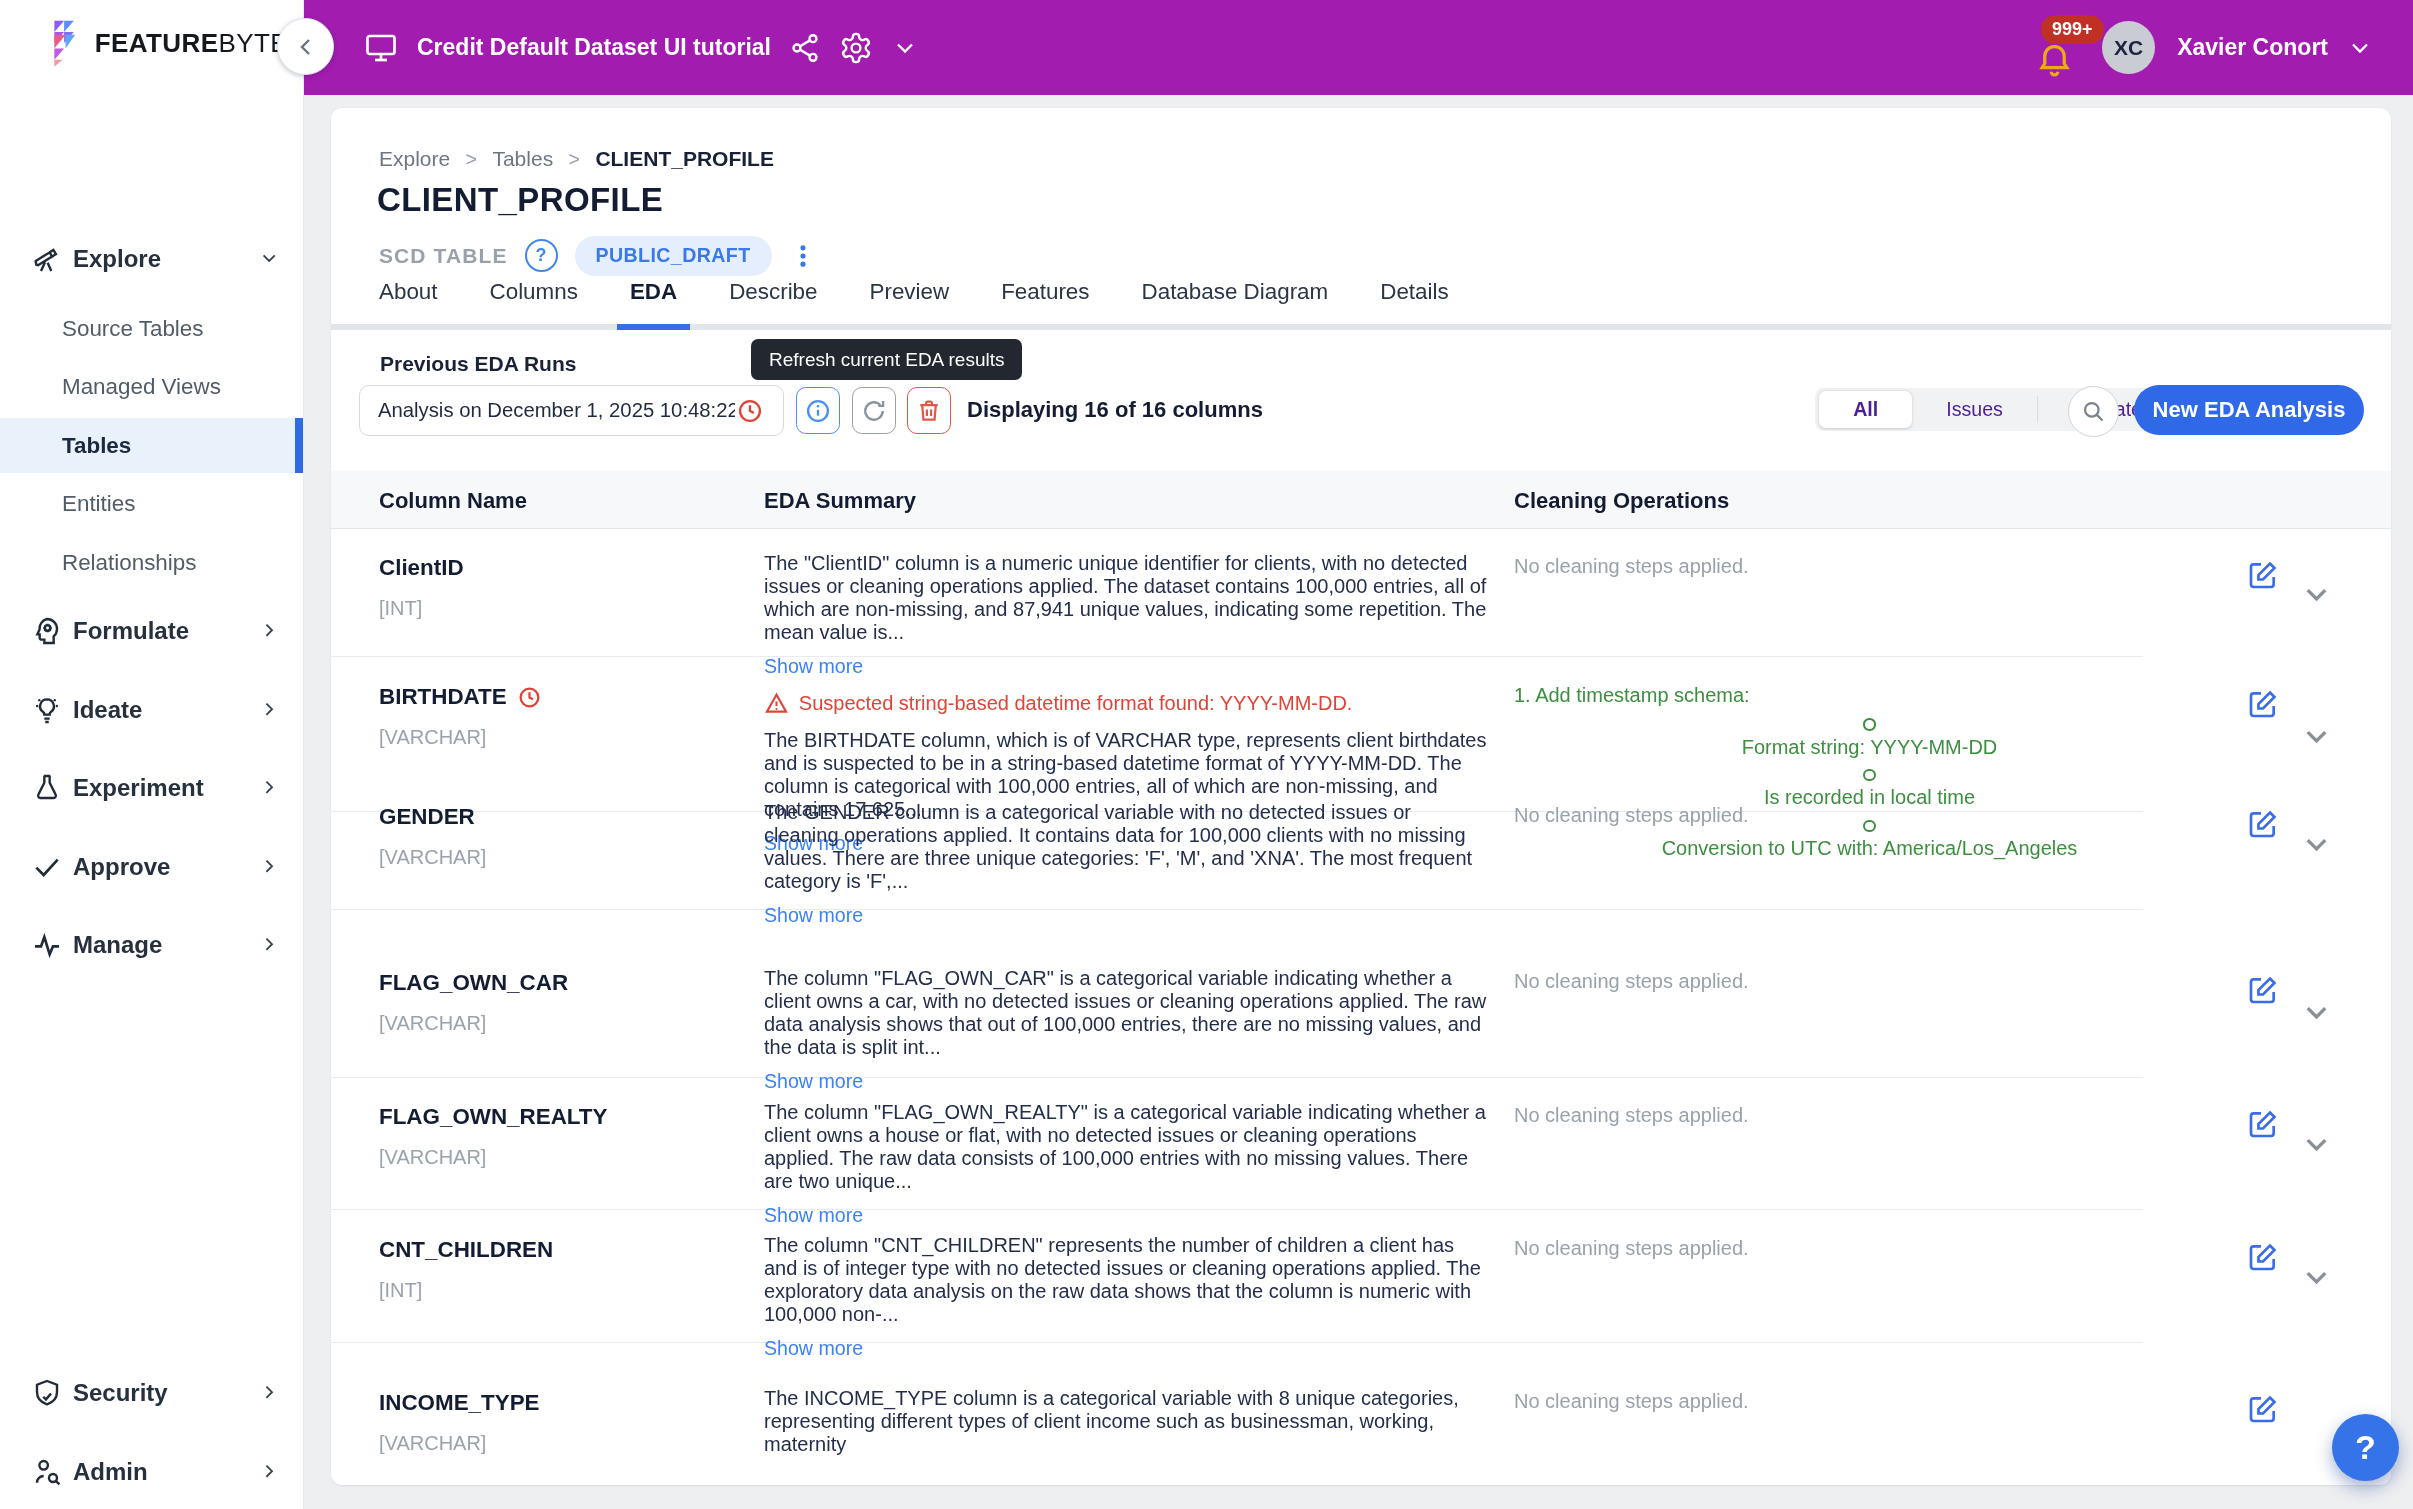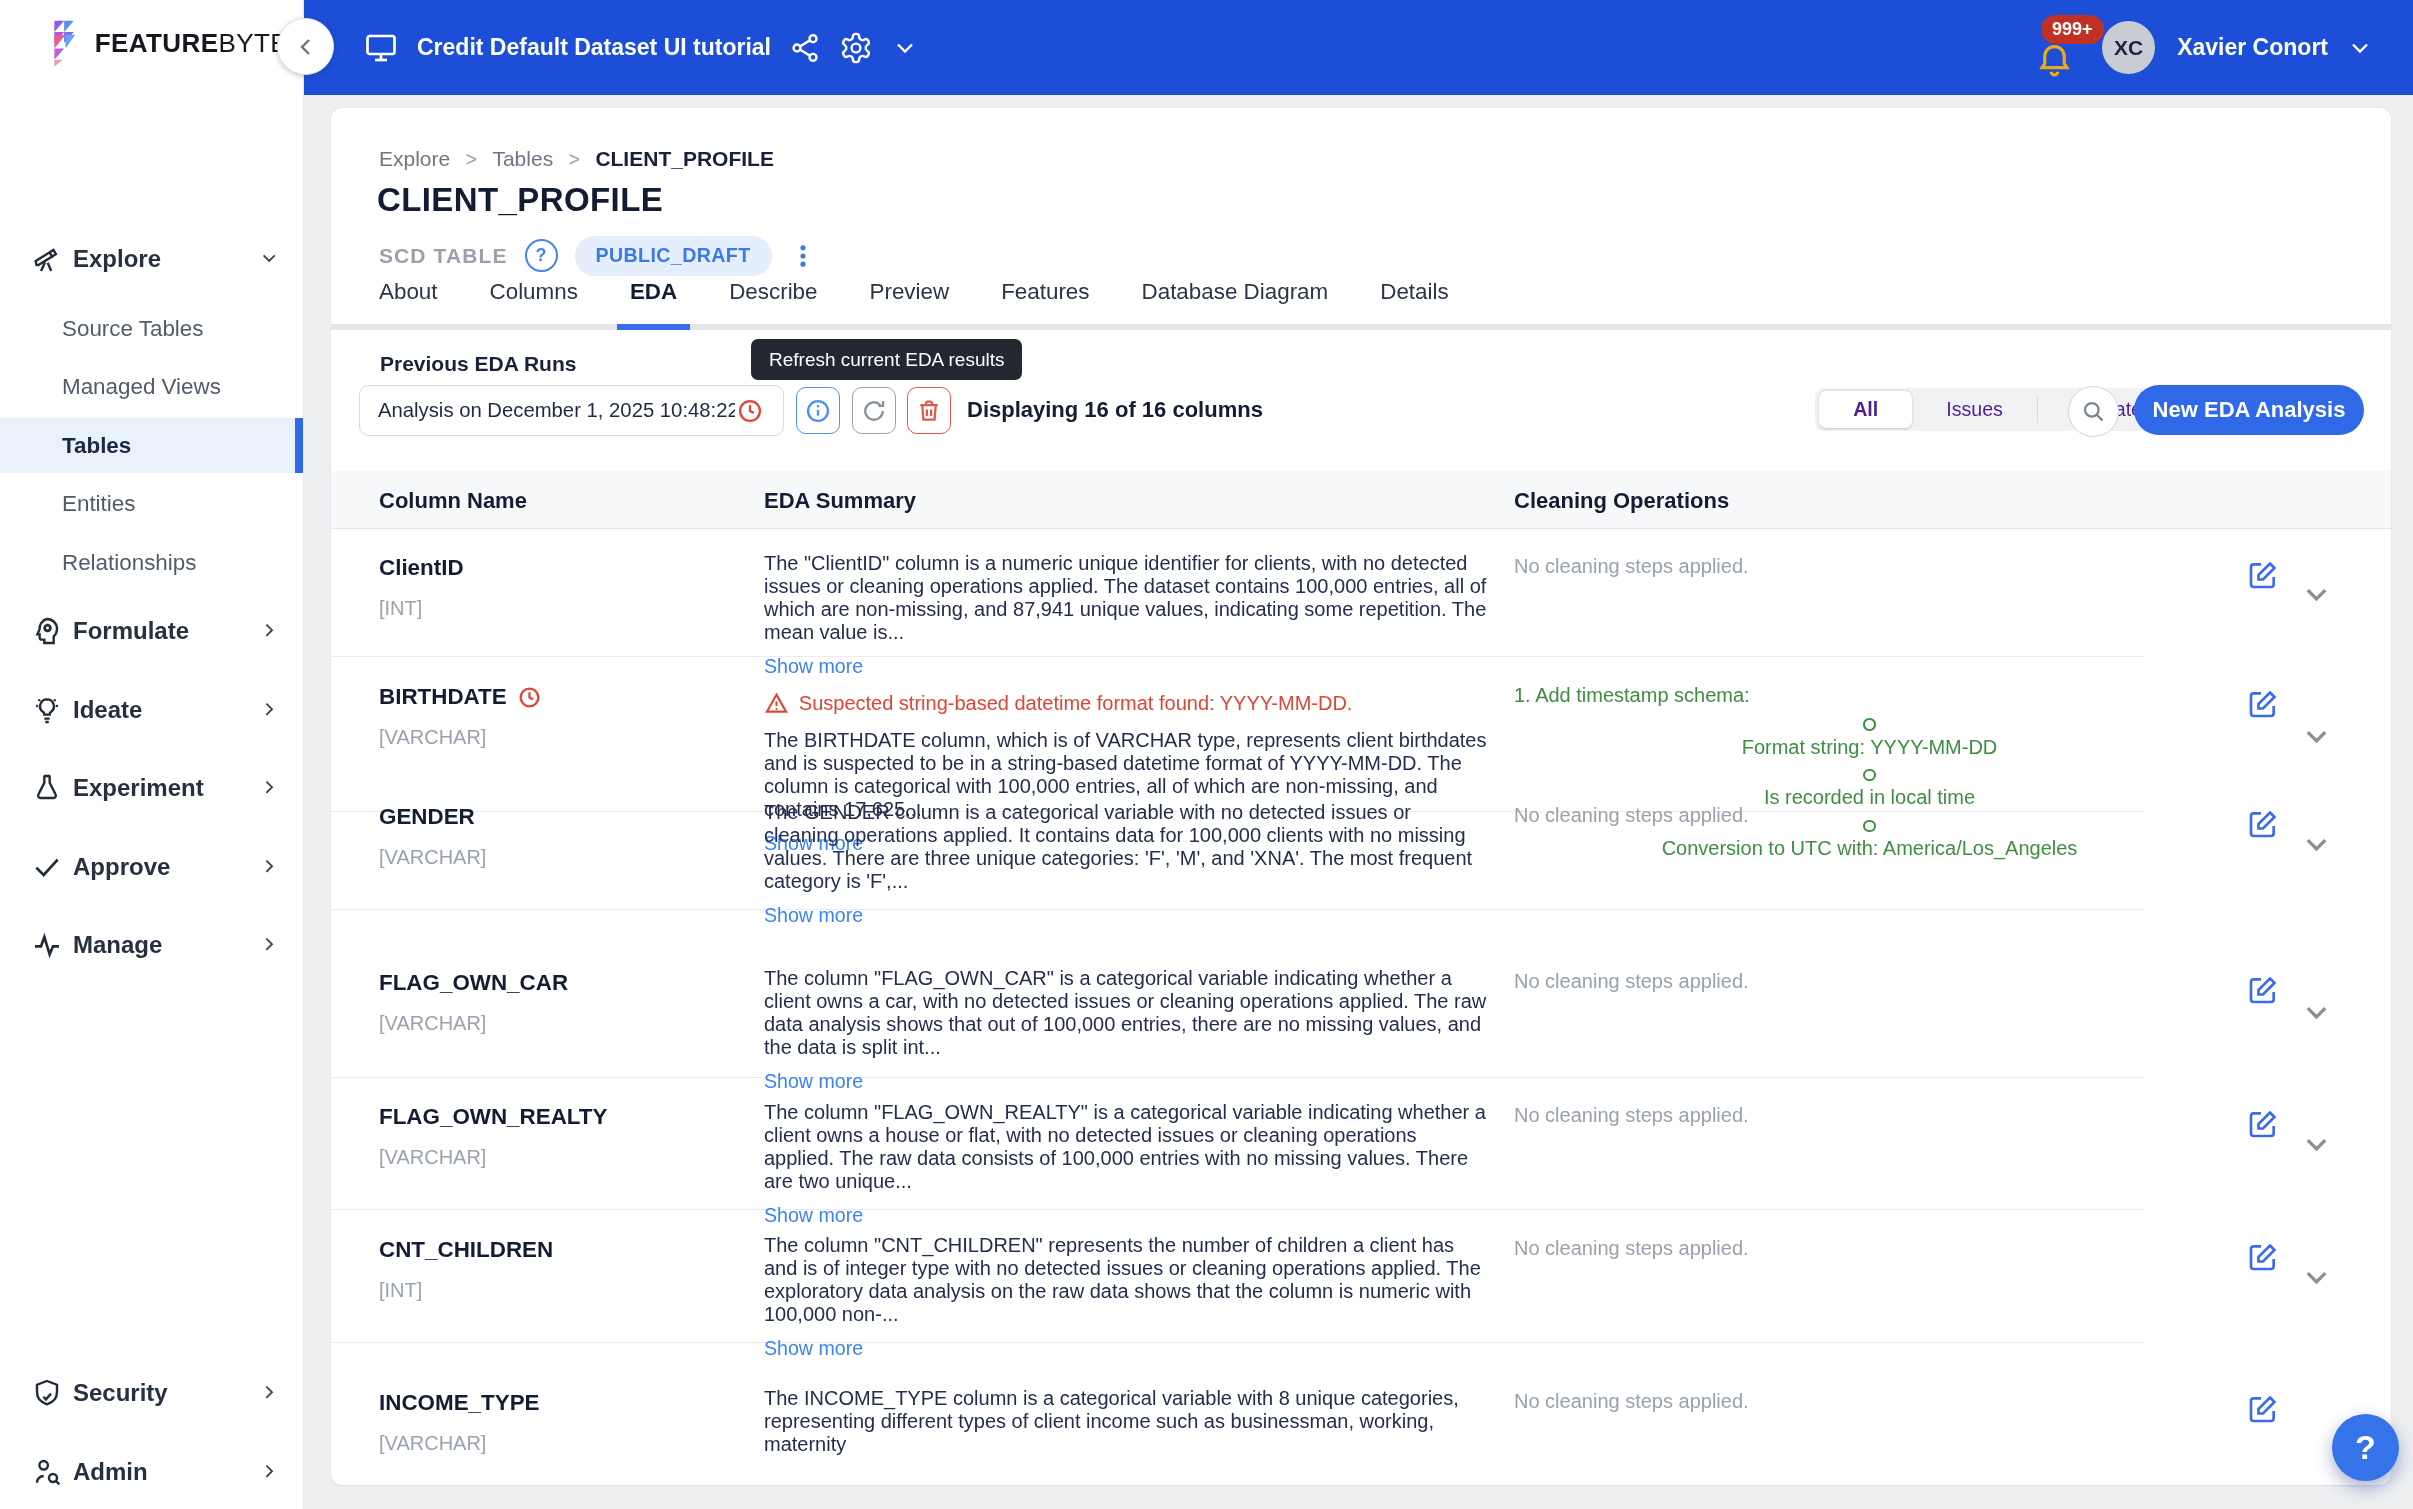--- a/index.html
+++ b/index.html
@@ -1,21 +1,21 @@
 <!DOCTYPE html>
 <html style="font-size:11.2px"><head>
 <meta charset="utf-8">
 <style>
   html,body{margin:0;padding:0;}
   .app{position:relative;width:2413px;height:1509px;overflow:hidden;background:#edeff1;
        font-family:"Liberation Sans",sans-serif;color:#1a2238;}
   svg{display:block;}
 
   
-  .topbar{position:absolute;left:303px;top:0;width:2110px;height:95px;background:#1d4ed8;
+  .topbar{position:absolute;left:303px;top:0;width:2110px;height:95px;background:#a21caf;
           display:flex;align-items:center;}
   .topbar .left{display:flex;align-items:center;margin-left:60px;gap:18px;}
   .tb-title{color:#fff;font-size:23px;font-weight:600;white-space:nowrap;}
   .tb-ic{color:#fff;}
   .topbar .right{margin-left:auto;display:flex;align-items:center;margin-right:39px;gap:18px;}
   .bell-wrap{position:relative;width:53px;height:63px;}
   .bell{position:absolute;left:4.2px;top:24px;color:#ecab14;}
   .badge999{position:absolute;left:9.8px;top:-1.4px;background:#c13024;color:#fff;font-size:18px;
             font-weight:700;padding:4.2px 11.2px;border-radius:17px;white-space:nowrap;}
   .avatar{width:53px;height:53px;border-radius:50%;background:#c9cdd3;color:#1d2340;display:flex;

